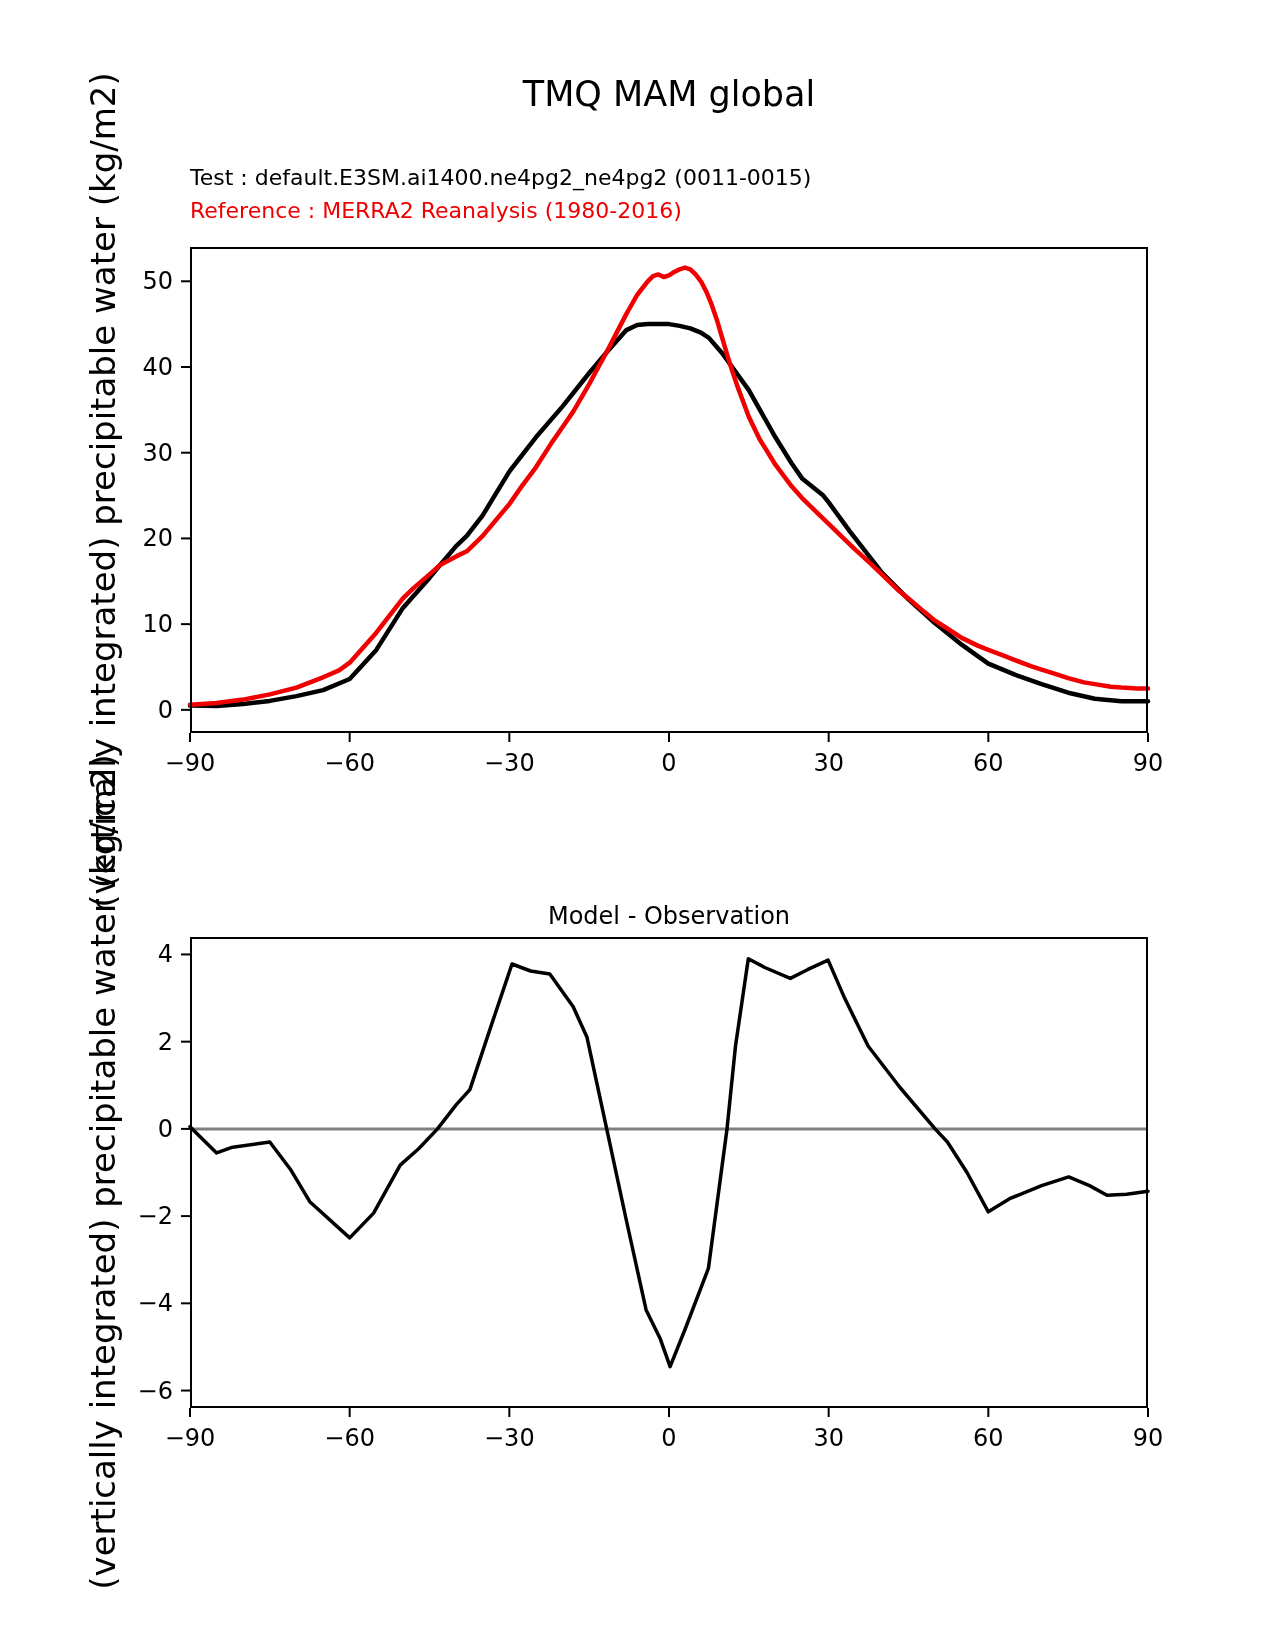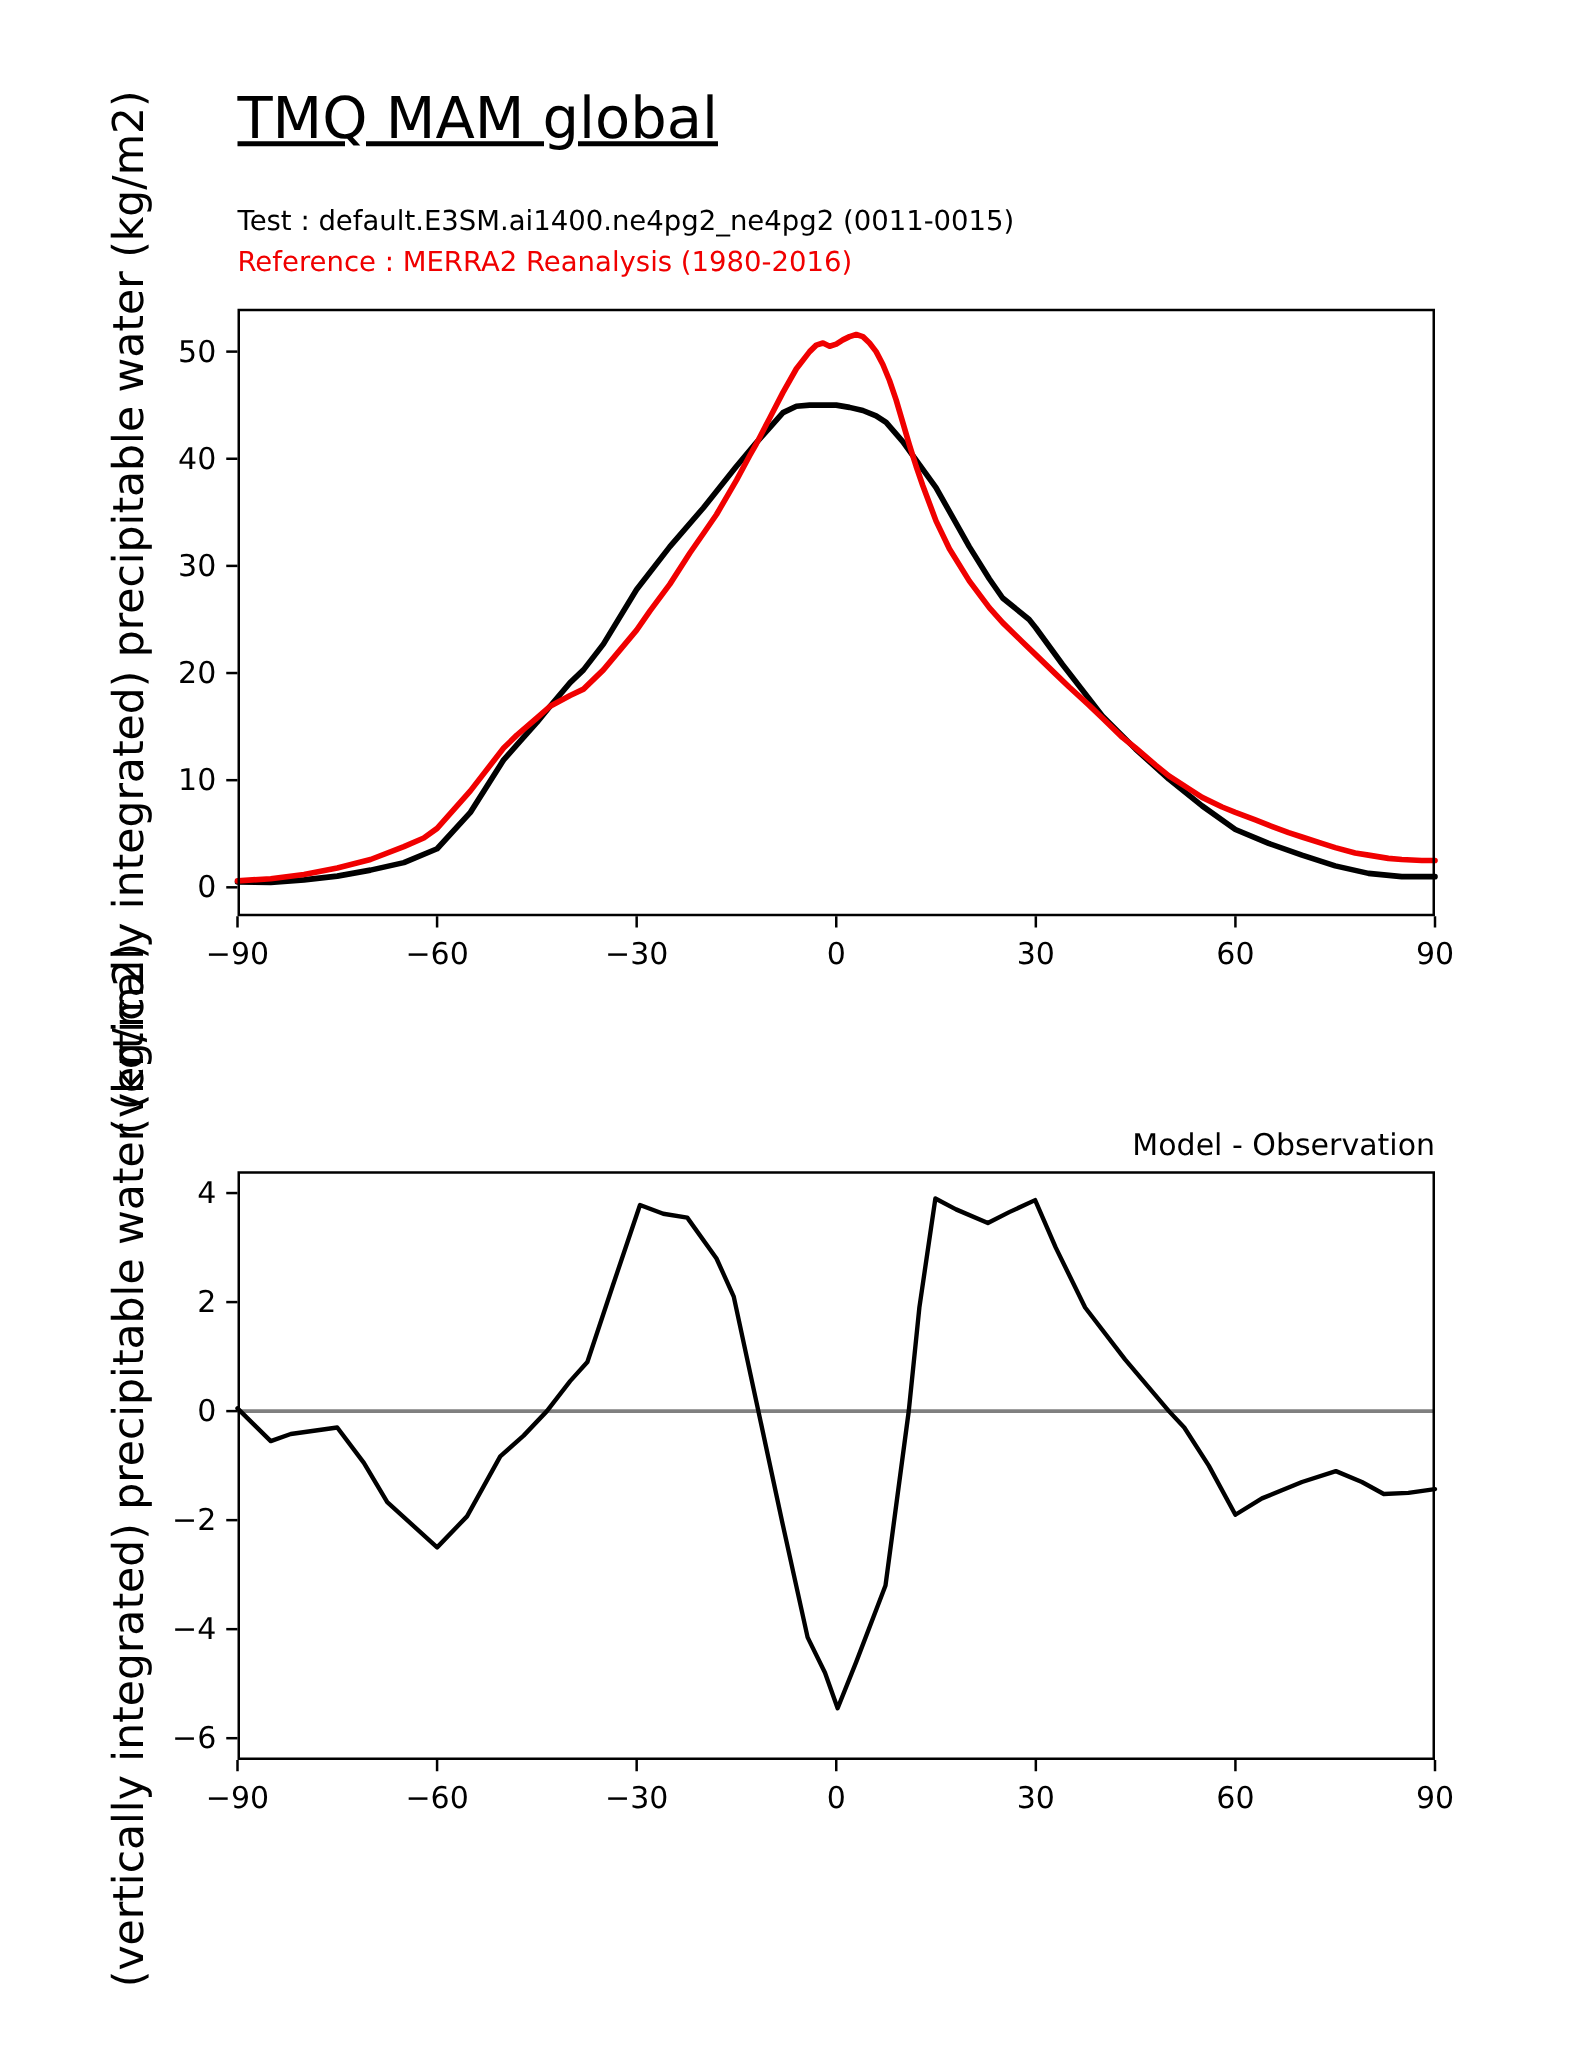--- a/index.html
+++ b/index.html
@@ -1,29 +1,29 @@
 <!DOCTYPE html>
 <html><head>
 <meta charset="utf-8">
 <style>
   html,body{margin:0;padding:0;background:#ffffff;}
   body{width:1275px;height:1650px;position:relative;overflow:hidden;
        font-family:"DejaVu Sans",sans-serif;color:#000;}
   .figure{position:absolute;inset:0;background:#fff;}
-  .title{position:absolute;left:190px;top:74px;width:958px;text-align:left;
-         font-size:46px;line-height:40px;white-space:nowrap;text-decoration:underline;}
+  .title{position:absolute;left:190px;top:74px;width:958px;text-align:center;
+         font-size:35px;line-height:40px;white-space:nowrap;}
   .legend-test{position:absolute;left:190px;top:164px;font-size:22px;line-height:28px;
          color:#000;white-space:nowrap;text-align:right;}
   .legend-ref{position:absolute;left:190px;top:197px;font-size:22px;line-height:28px;
          color:#f00000;white-space:nowrap;text-align:center;}
   .ylabel{position:absolute;white-space:nowrap;font-size:34px;
           transform:translate(-50%,-50%) rotate(-90deg);}
   .ylabel-top{left:103px;top:490px;}
   .ylabel-bottom{left:103px;top:1172px;}
-  .subtitle{position:absolute;left:190px;top:902px;width:958px;text-align:right;
+  .subtitle{position:absolute;left:190px;top:902px;width:958px;text-align:center;
             font-size:24px;line-height:28px;white-space:nowrap;}
   .axes{position:absolute;}
   .axes-top{left:190px;top:247px;width:958px;height:486px;}
   .axes-bottom{left:190px;top:937px;width:958px;height:471px;}
   svg{overflow:visible;display:block;}
   svg text{font-family:"DejaVu Sans",sans-serif;font-size:24px;fill:#000;}
 </style>
 </head>
 <body>
 

